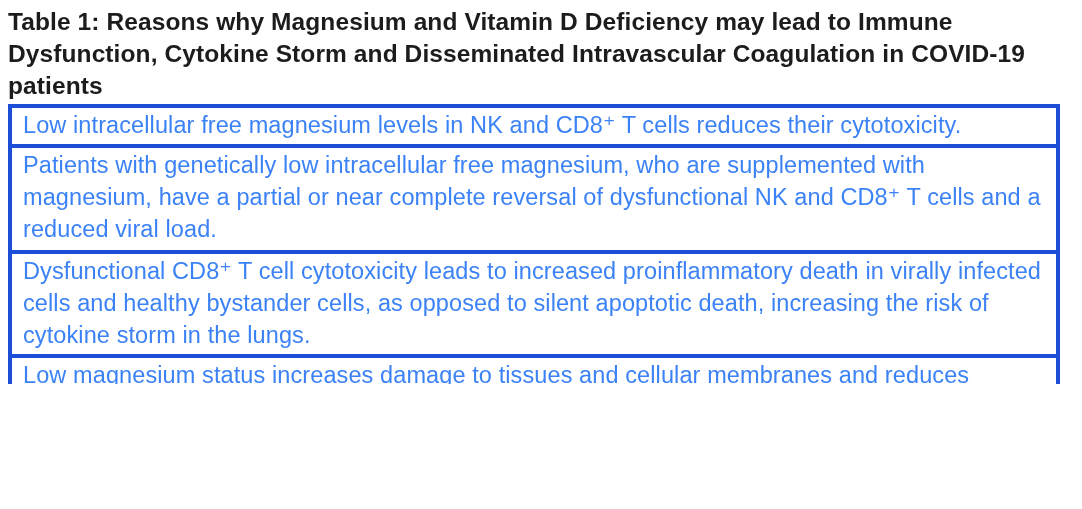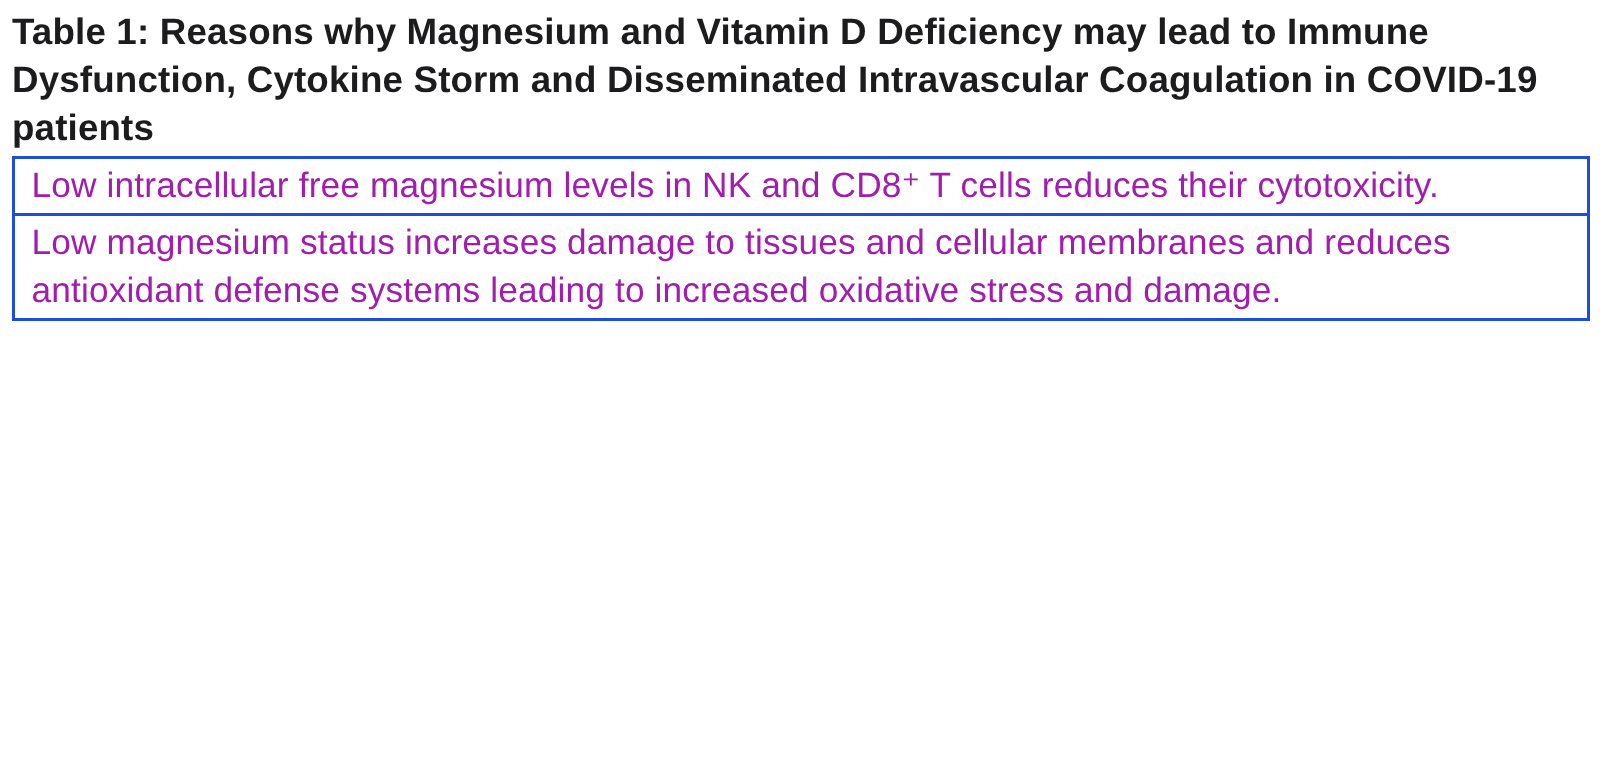--- a/index.html
+++ b/index.html
@@ -25,43 +25,49 @@
     max-width: 1058px;
     margin: 0 0 2px 0;
     letter-spacing: 0.1px;
   }
   table.reasons {
     border-collapse: collapse;
     width: 1052px;
     table-layout: fixed;
   }
   table.reasons td {
-    border: 2px solid #1d4ed8;
+    border: 4px solid #1d4ed8;
     padding: 1px 10px 3px 11px;
     font-size: 23.5px;
     line-height: 32px;
-    color: #a21caf;
+    color: #3b82f6;
     vertical-align: top;
     letter-spacing: 0.1px;
   }
   
   table.reasons tr.pad-bottom td { padding-bottom: 5px; }
 </style>
 </head>
 <body>
 
 <div class="page">
 
   <p class="caption">Table 1: Reasons why Magnesium and Vitamin D Deficiency may lead to Immune Dysfunction, Cytokine Storm and Disseminated Intravascular Coagulation in COVID-19 patients</p>
 
   <table class="reasons">
     <tbody>
       <tr>
         <td>Low intracellular free magnesium levels in NK and CD8⁺ T cells reduces their cytotoxicity.</td>
       </tr>
+      <tr class="pad-bottom">
+        <td>Patients with genetically low intracellular free magnesium, who are supplemented with magnesium, have a partial or near complete reversal of dysfunctional NK and CD8⁺ T cells and a reduced viral load.</td>
+      </tr>
+      <tr>
+        <td>Dysfunctional CD8⁺ T cell cytotoxicity leads to increased proinflammatory death in virally infected cells and healthy bystander cells, as opposed to silent apoptotic death, increasing the risk of cytokine storm in the lungs.</td>
+      </tr>
       <tr>
         <td>Low magnesium status increases damage to tissues and cellular membranes and reduces antioxidant defense systems leading to increased oxidative stress and damage.</td>
       </tr>
 
     </tbody>
   </table>
 
 </div>
 
 </body></html>

